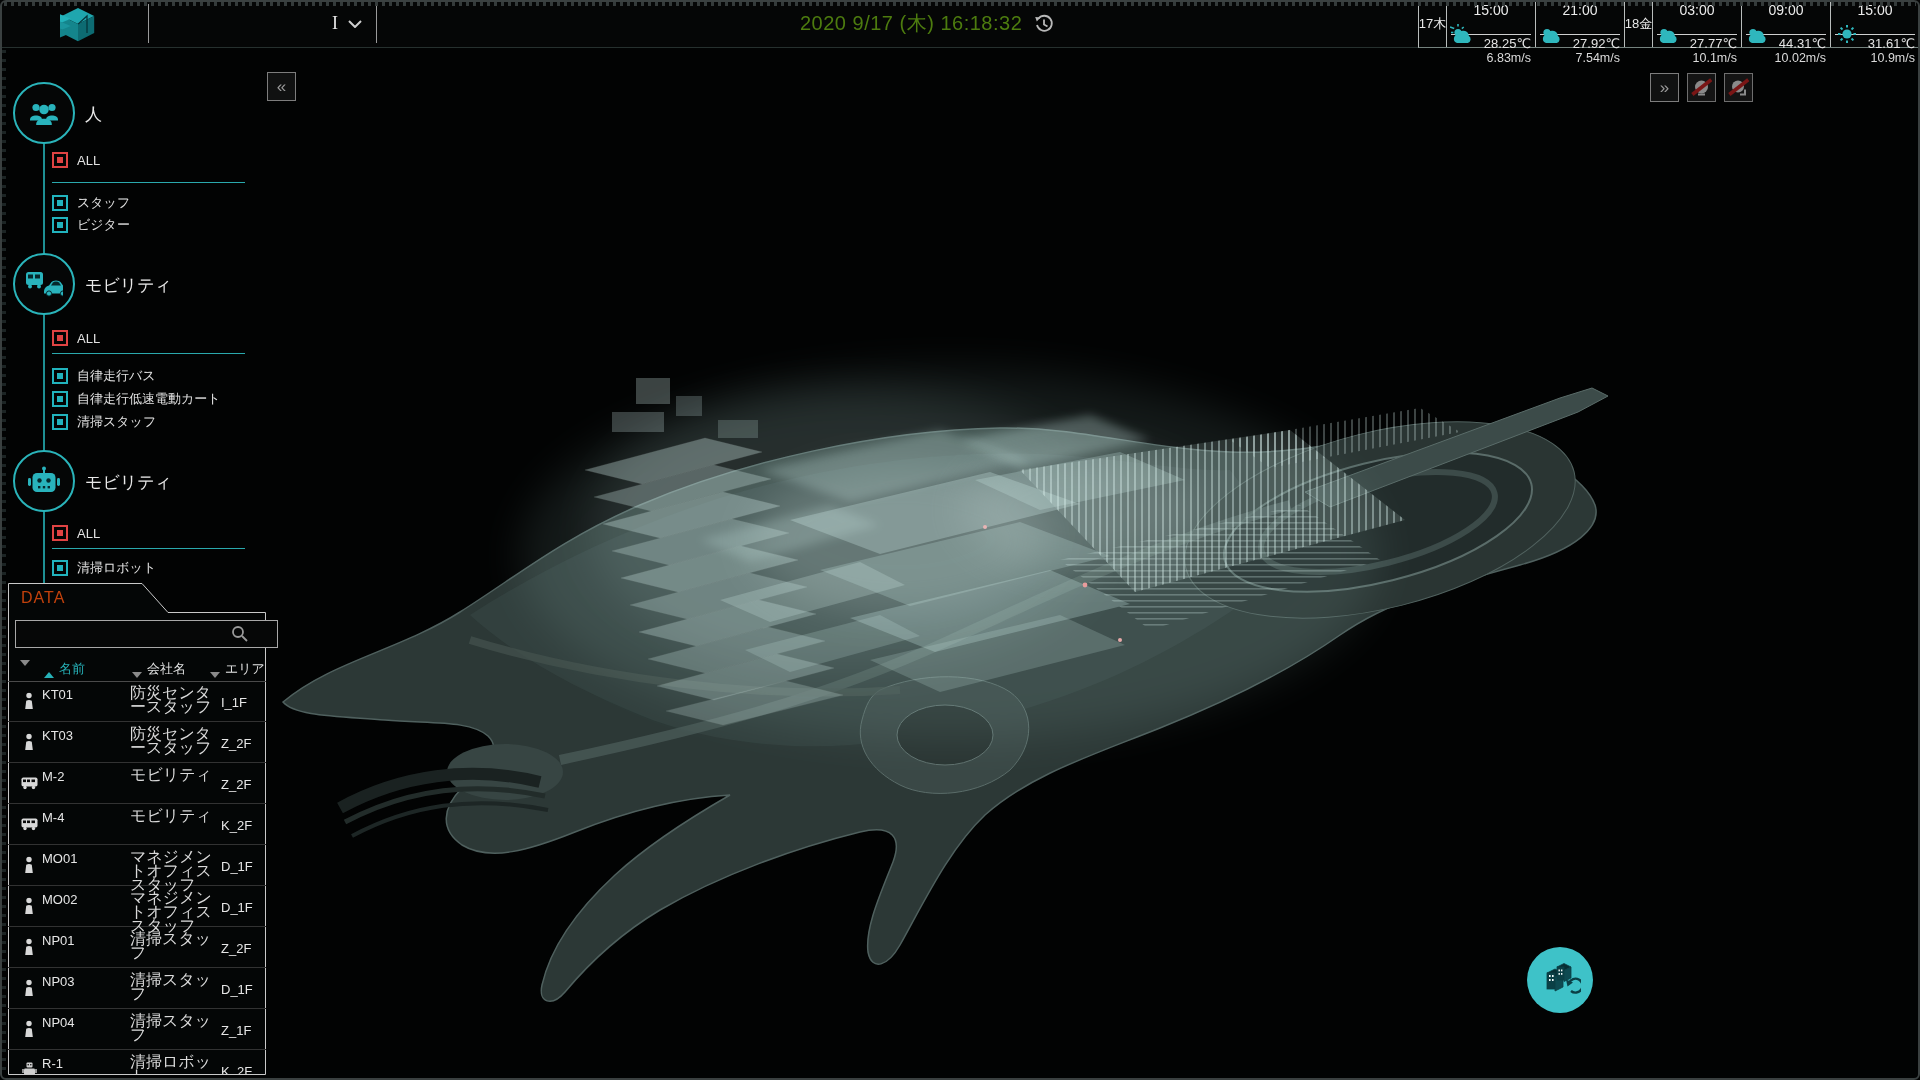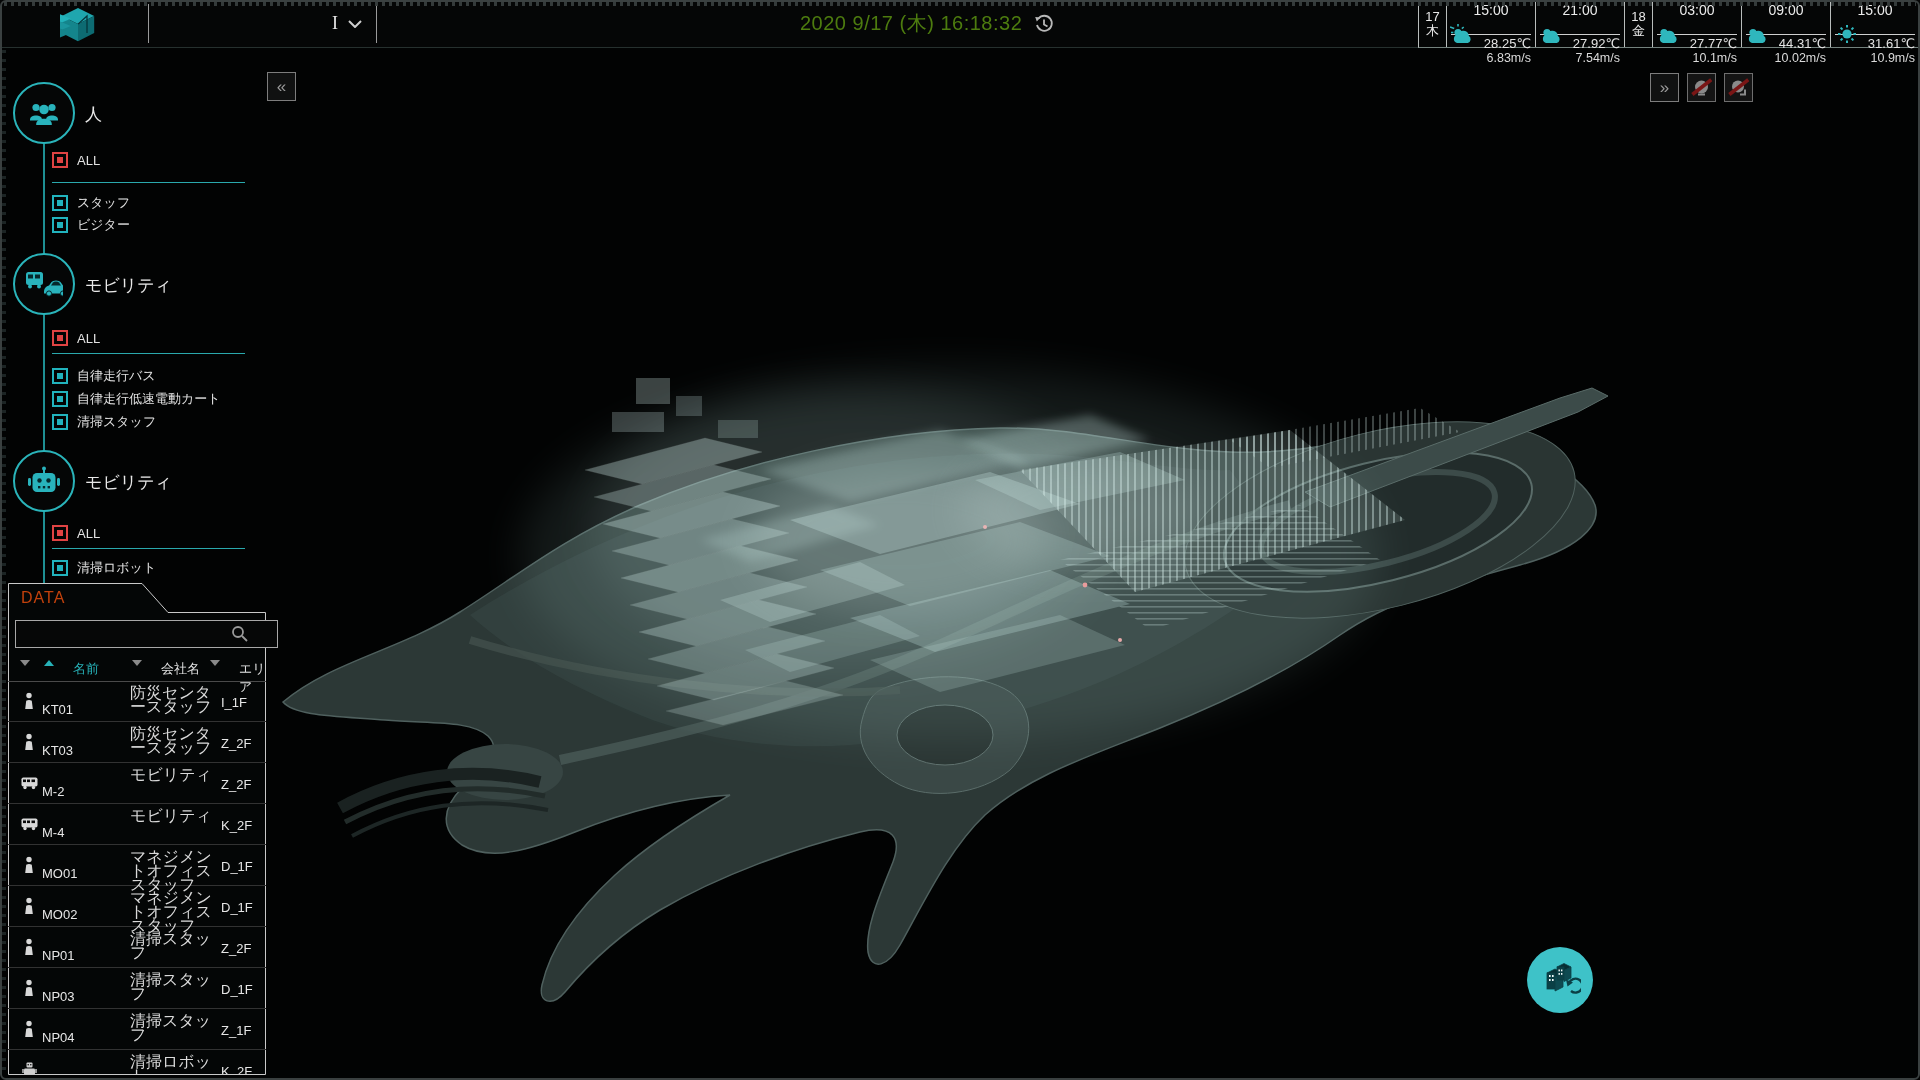--- a/index.html
+++ b/index.html
@@ -17,21 +17,21 @@
   .logo{position:absolute;left:56px;top:7px;width:44px;height:36px;}
   .tb-div{position:absolute;top:4px;bottom:4px;width:1px;background:#9a9a9a;}
   .mode{position:absolute;left:332px;top:0;height:47px;display:flex;align-items:center;gap:10px;cursor:pointer;}
   .mode .v{font-size:18px;color:#e8e8e8;font-family:"Liberation Serif","DejaVu Serif",serif;}
   .datetime{position:absolute;left:800px;top:0;height:47px;display:flex;align-items:center;gap:12px;}
   .datetime .t{font-size:20px;letter-spacing:.5px;color:#4d7c0f;}
 
   
   .weather{position:absolute;right:1px;top:1px;height:46px;display:flex;align-items:stretch;
            border-left:1px solid #b9bdbc;border-bottom:1px solid #74827e;background:#050606;}
-  .wday{width:27px;display:flex;flex-direction:column;align-items:center;justify-content:center;
+  .wday{width:27px;display:flex;flex-direction:row;align-items:center;justify-content:center;
         font-size:13px;line-height:1.1;color:#e8e8e8;border-right:1px solid #b9bdbc;}
   .wslot{width:80px;padding:1px 4px 0 4px;display:flex;flex-direction:column;position:relative;}
   .wslot + .wslot{border-left:1px solid #b9bdbc;}
   .wslot .time{text-align:center;font-size:14px;color:#ececec;border-bottom:1px solid #cfcfcf;padding-bottom:16px;}
   .wslot .temp{text-align:right;font-size:13px;color:#e4e4e4;margin-top:1px;}
   .wslot .wind{text-align:right;font-size:12.5px;color:#dadada;margin-top:0px;}
   .wslot .wicon{position:absolute;left:3px;bottom:3px;width:27px;height:21px;}
   .wday2{border-left:1px solid #b9bdbc;}
 
   
@@ -59,27 +59,27 @@
   .dpanel svg.border{position:absolute;inset:0;}
   .dtitle{position:absolute;left:13px;top:6px;font-size:16px;letter-spacing:1px;color:#c2410c;}
   .search{position:absolute;left:7px;top:37px;width:228px;height:26px;background:#060707;
           border:1px solid #a8a8a8;color:#e0e0e0;font-size:13px;padding:0 26px 0 7px;outline:none;
           font-family:"Liberation Sans","DejaVu Sans",sans-serif;}
   .searchicon{position:absolute;right:18px;top:42px;width:17px;height:17px;}
   .thead{position:absolute;left:0;top:72px;width:100%;height:26px;border-bottom:1px solid #4a4a4a;font-size:13px;}
   .tri{width:0;height:0;display:inline-block;}
   .tri-down{border-left:5px solid transparent;border-right:5px solid transparent;border-top:6px solid #8a8a8a;}
   .tri-up{border-left:5px solid transparent;border-right:5px solid transparent;border-bottom:6px solid #27b2b8;}
-  .hcell{position:absolute;top:5px;display:flex;align-items:flex-start;gap:19px;cursor:pointer;}
+  .hcell{position:absolute;top:5px;display:flex;align-items:flex-end;gap:5px;cursor:pointer;}
   .hname{color:#27b2b8;}
   .hplain{color:#e4e4e4;}
   .tbody{position:absolute;left:0;top:98px;width:100%;height:393px;overflow:hidden;}
   .trow{position:relative;width:100%;height:40px;border-bottom:1px solid #323232;cursor:pointer;}
   .r-icon{position:absolute;left:12px;top:50%;transform:translateY(-50%);width:18px;display:flex;justify-content:center;}
-  .r-name{position:absolute;left:34px;top:21px;font-size:13px;color:#e6e6e6;}
+  .r-name{position:absolute;left:34px;top:6px;font-size:13px;color:#e6e6e6;}
   .r-company{position:absolute;left:122px;top:5px;width:86px;font-size:16px;line-height:14px;color:#dadada;}
   .r-area{position:absolute;left:213px;top:14px;font-size:13px;color:#e6e6e6;}
 
   
   .scene{position:absolute;inset:0;z-index:1;cursor:grab;}
   .resetbtn{position:absolute;left:1527px;top:947px;width:66px;height:66px;border-radius:50%;
             background:#3ec2c8;display:flex;align-items:center;justify-content:center;cursor:pointer;z-index:9;}
 </style>
 </head>
 <body>

